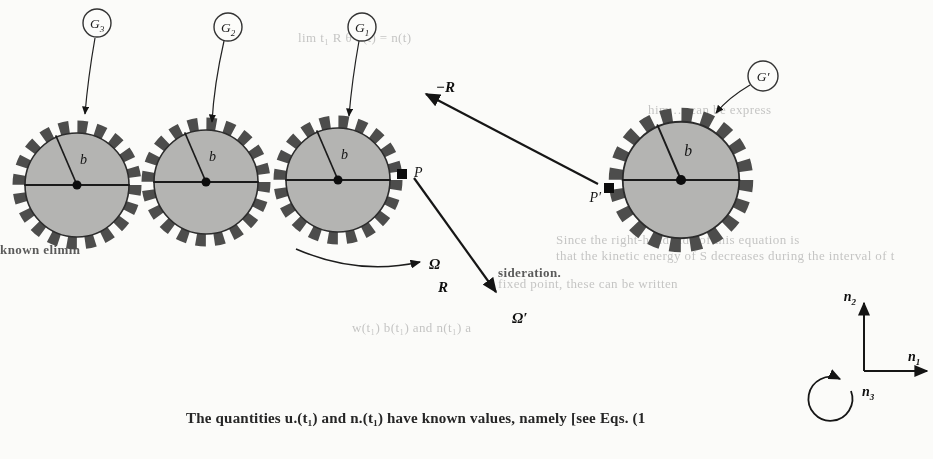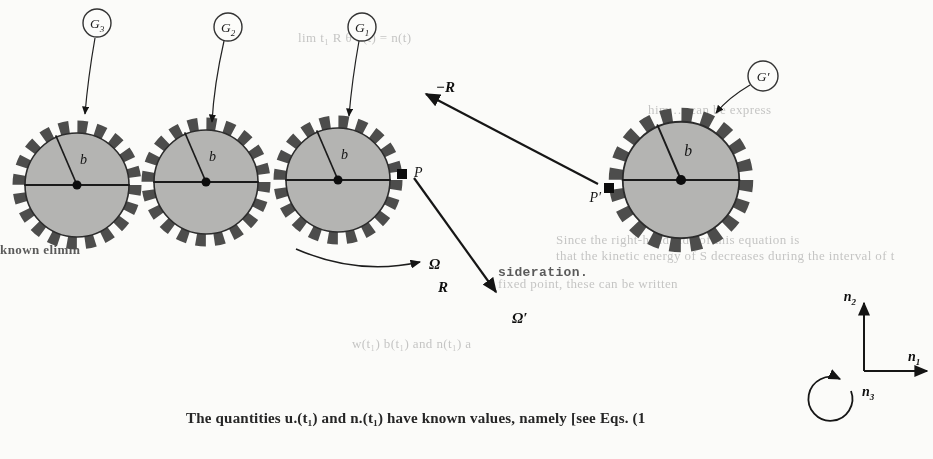--- a/index.html
+++ b/index.html
@@ -39,23 +39,23 @@
 </style>
 </head>
 <body>
 
 <div class="page">
 
   <div class="bleed" style="left:298px;top:30px;">lim  t₁   R θ b(t)  =  n(t)</div>
   <div class="bleed" style="left:648px;top:102px;">him …  can be express</div>
   <div class="bleed" style="left:556px;top:232px;">Since the right-hand side of this equation is</div>
   <div class="bleed" style="left:556px;top:248px;">that the kinetic energy of S decreases during the interval of t</div>
-  <div class="bleed dark" style="left:498px;top:265px;font-family:Liberation Mono, monospace;">sideration.</div>
+  <div class="bleed dark" style="left:498px;top:265px;">sideration.</div>
   <div class="bleed" style="left:498px;top:276px;">fixed point, these can be written</div>
-  <div class="bleed" style="left:352px;top:336px;">w(t₁)  b(t₁) and n(t₁) a</div>
+  <div class="bleed" style="left:352px;top:320px;">w(t₁)  b(t₁) and n(t₁) a</div>
   <div class="bleed dark" style="left:0px;top:242px;">known elimin</div>
   <div class="bottom-line" style="left:186px;top:410px;">The quantities u.(t₁) and n.(t₁) have known values, namely [see Eqs. (1</div>
 
   <svg class="fig" width="933" height="459" viewBox="0 0 933 459">
     <defs>
       <marker id="ah" markerWidth="7" markerHeight="6" refX="6.3" refY="3" orient="auto">
         <path d="M0,0 L7,3 L0,6 Z" fill="#141414"></path>
       </marker>
     </defs>
 

